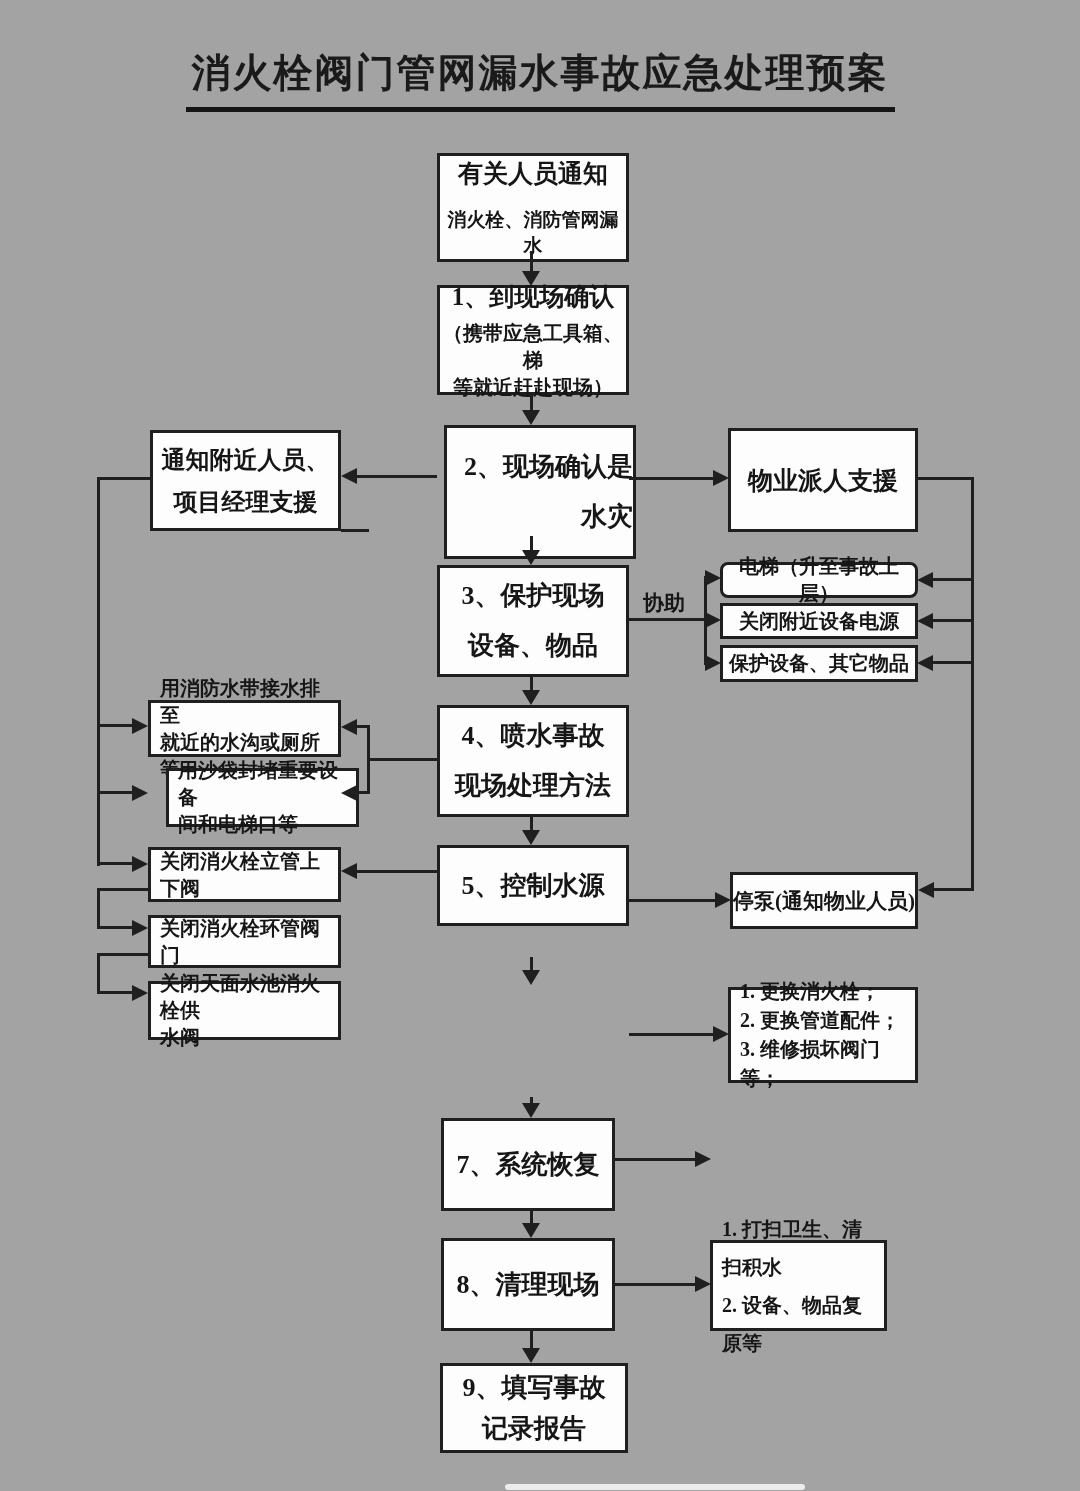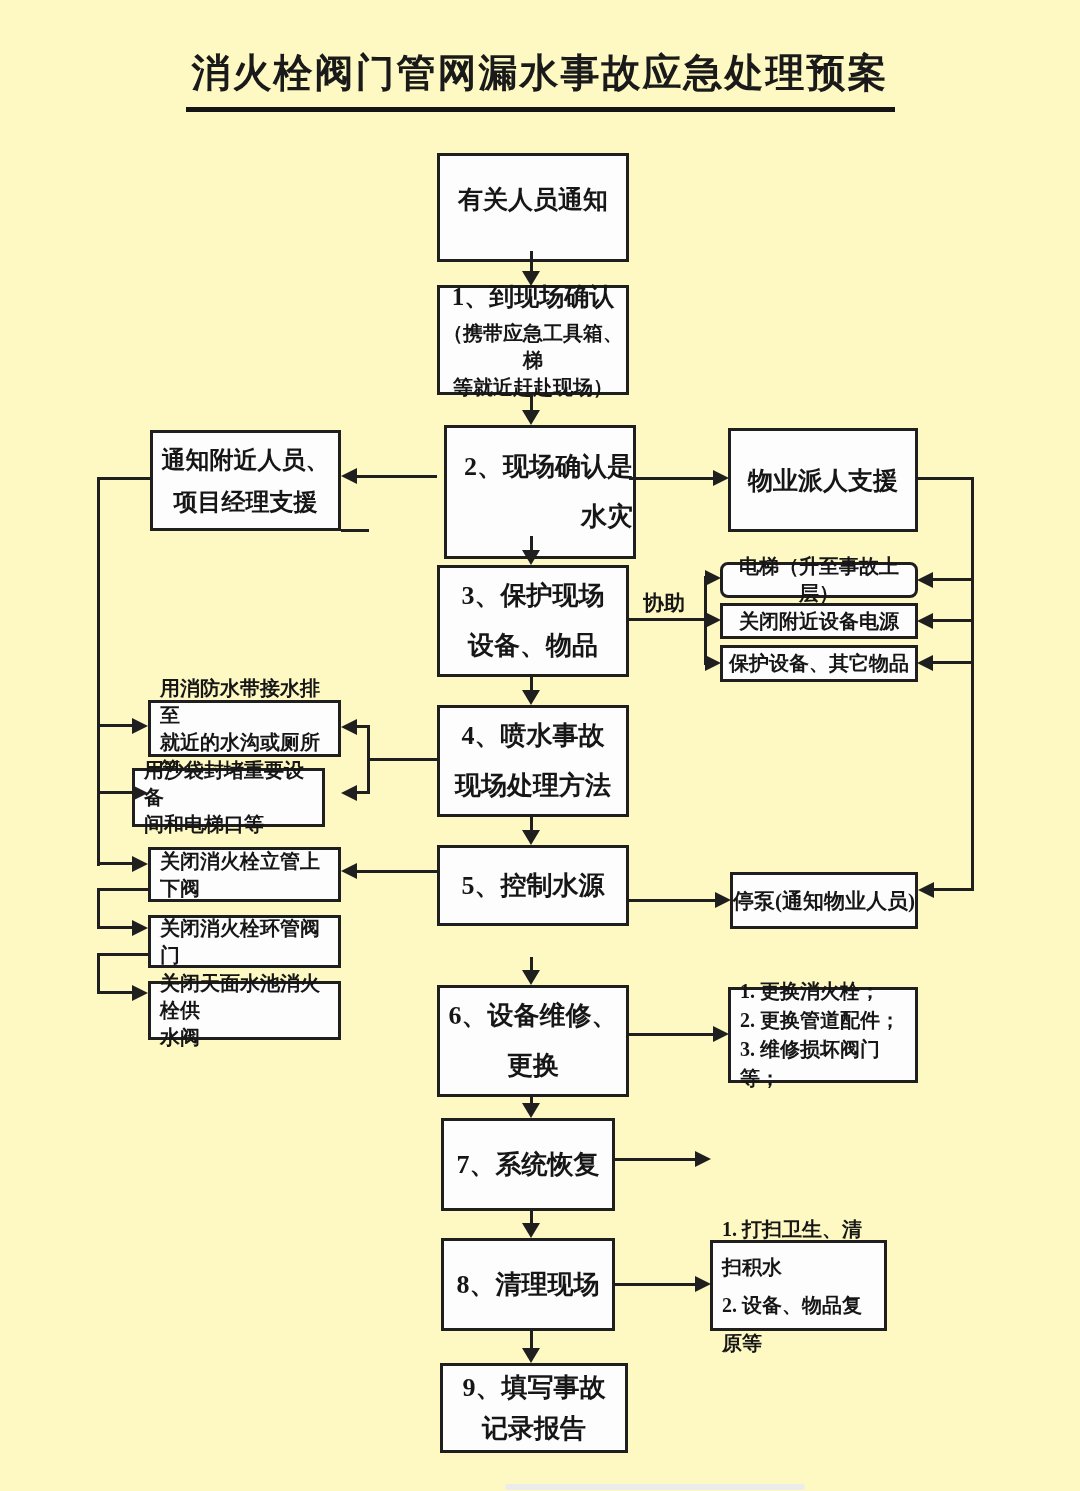--- a/index.html
+++ b/index.html
@@ -1,17 +1,17 @@
 <!DOCTYPE html>
 <html><head>
 <meta charset="utf-8">
 <style>
   html,body{margin:0;padding:0;background:#ffffff;}
   #canvas{
-    position:relative;width:1080px;height:1491px;background:#fef9c3;
+    position:relative;width:1080px;height:1491px;background:#a3a3a3;
     font-family:"Liberation Serif", serif;color:#111;overflow:hidden;
   }
   .page-title{position:absolute;left:0;right:0;top:46px;text-align:center;}
   .page-title span{
     display:inline-block;font-size:39px;font-weight:bold;letter-spacing:2px;
     border-bottom:5px solid #151515;padding:0 6px 7px 6px;color:#1a1a1a;
   }
   .box{
     position:absolute;border:3px solid #1f1f1f;background:#fdfdfd;box-sizing:border-box;
     display:flex;flex-direction:column;align-items:center;justify-content:center;
@@ -37,20 +37,21 @@
 <body>
 
 <div id="canvas">
 
   <div class="page-title">
     <span>消火栓阀门管网漏水事故应急处理预案</span>
   </div>
 
   <div class="box" style="left:437px;top:153px;width:192px;height:109px;">
     <div style="font-size:25px;margin-bottom:17px;">有关人员通知</div>
+    <div style="font-size:19px;">消火栓、消防管网漏水</div>
   </div>
 
   <div class="box" style="left:437px;top:285px;width:192px;height:110px;">
     <div style="font-size:25px;margin-bottom:7px;">1、到现场确认</div>
     <div class="note">（携带应急工具箱、梯</div>
     <div class="note">等就近赶赴现场）</div>
   </div>
 
   <div class="box fs26" style="left:444px;top:425px;width:192px;height:134px;align-items:flex-end;">
     <div>2、现场确认是</div>
@@ -64,24 +65,20 @@
 
   <div class="box fs26" style="left:437px;top:705px;width:192px;height:112px;">
     <div>4、喷水事故</div>
     <div>现场处理方法</div>
   </div>
 
   <div class="box fs26" style="left:437px;top:845px;width:192px;height:81px;">
     <div>5、控制水源</div>
   </div>
 
-  <div class="box fs26" style="left:437px;top:985px;width:192px;height:112px;">
-    <div>6、设备维修、</div>
-    <div>更换</div>
-  </div>
 
   <div class="box fs26" style="left:441px;top:1118px;width:174px;height:93px;">
     <div>7、系统恢复</div>
   </div>
 
   <div class="box fs26" style="left:441px;top:1238px;width:174px;height:93px;">
     <div>8、清理现场</div>
   </div>
 
   <div class="box" style="left:440px;top:1363px;width:188px;height:90px;font-size:26px;line-height:41px;">
@@ -106,21 +103,21 @@
   </div>
   <div class="box" style="left:720px;top:645px;width:198px;height:37px;font-size:20px;">
     <div>保护设备、其它物品</div>
   </div>
   <div class="assist-label" style="left:643px;top:589px;">协助</div>
 
   <div class="box left-align small" style="left:148px;top:700px;width:193px;height:57px;">
     <div>用消防水带接水排至</div>
     <div>就近的水沟或厕所等</div>
   </div>
-  <div class="box left-align small" style="left:132px;top:768px;width:193px;height:59px;">
+  <div class="box left-align small" style="left:166px;top:768px;width:193px;height:59px;">
     <div>用沙袋封堵重要设备</div>
     <div>间和电梯口等</div>
   </div>
 
   <div class="box left-align" style="left:148px;top:847px;width:193px;height:55px;font-size:20px;">
     <div>关闭消火栓立管上下阀</div>
   </div>
   <div class="box left-align" style="left:148px;top:915px;width:193px;height:53px;font-size:20px;">
     <div>关闭消火栓环管阀门</div>
   </div>

